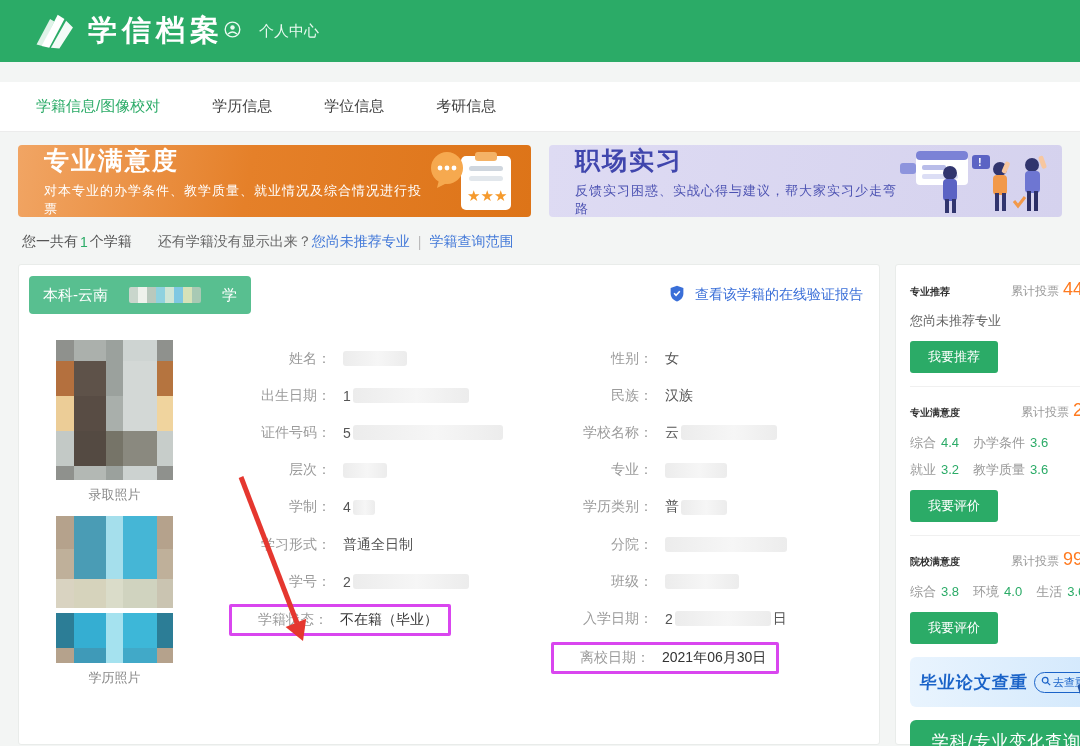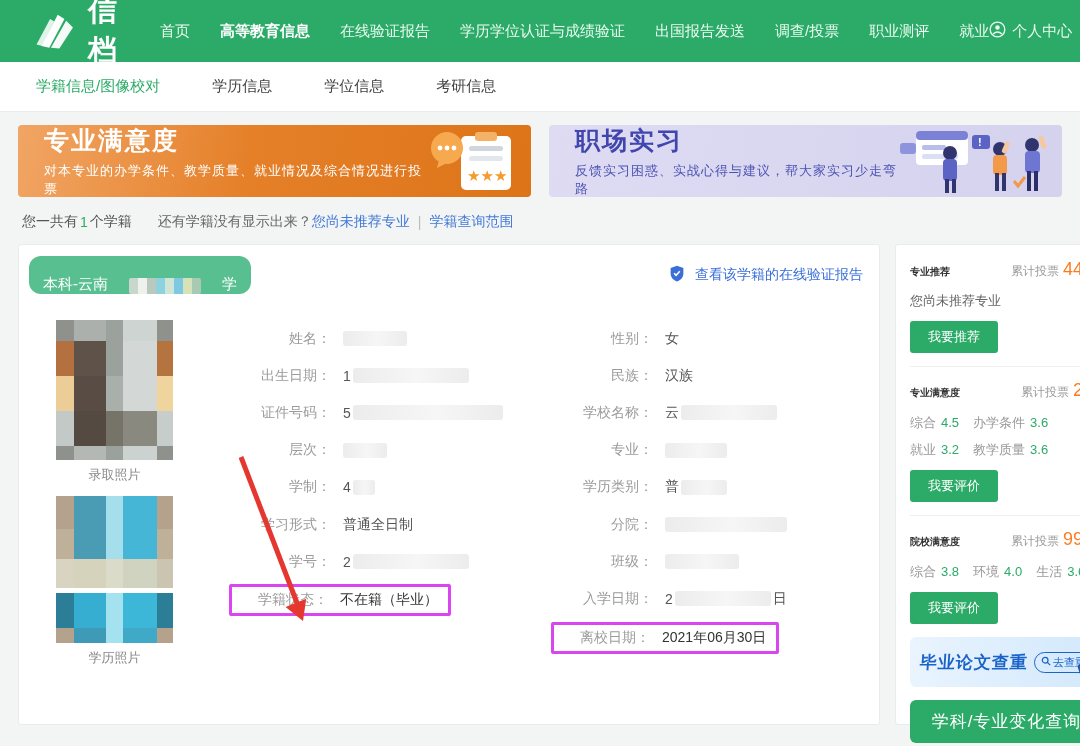--- a/index.html
+++ b/index.html
@@ -11,25 +11,25 @@
   
   .header {
     height: 62px; background: #2bab67; display: flex; align-items: center;
     padding: 0 20px; color: #fff; position: relative;
   }
   .logo { display: flex; align-items: center; gap: 10px; margin-left: 14px; }
   .logo-text { font-size: 29px; font-weight: bold; letter-spacing: 5px; }
   .topnav { display: flex; align-items: center; margin-left: 38px; gap: 30px; flex: 1; }
   .topnav .nav-item { color: #eafaf1; font-size: 15px; cursor: pointer; white-space: nowrap; }
   .topnav .nav-item.active { font-weight: bold; color: #fff; }
-  .user-area { display: flex; align-items: center; gap: 6px; font-size: 15px; color: #eafaf1; cursor: pointer; white-space: nowrap; }
+  .user-area { display: flex; align-items: center; gap: 18px; font-size: 15px; color: #eafaf1; cursor: pointer; white-space: nowrap; }
   
   .subnav {
     height: 50px; background: #fff; display: flex; align-items: center;
-    padding: 0 36px; gap: 52px; position: relative; border-bottom: 1px solid #ececec;
+    padding: 0 36px; gap: 52px; position: relative; border-bottom: 1px solid #ececec; margin-top: 20px;
   }
   .subnav .notch {
     position: absolute; top: -9px; left: 300px; width: 0; height: 0;
     border: 9px solid transparent; border-bottom-color: #fff;
   }
   .subnav .sub-item { font-size: 15px; color: #444; cursor: pointer; }
   .subnav .sub-item.active { color: #2bab67; }
   
   .content { padding: 13px 18px 0 18px; }
   .banner-row { display: flex; gap: 18px; }
@@ -49,22 +49,22 @@
   .summary a { color: #4379d8; text-decoration: none; cursor: pointer; }
   .summary .sep { color: #bbb; margin: 0 8px; }
   
   .main-row { display: flex; gap: 15px; margin-top: 13px; align-items: stretch; }
   .card {
     flex: 0 0 812px; background: #fff; border: 1px solid #e9ecea; border-radius: 3px;
     position: relative; height: 481px; padding-top: 11px;
   }
   .card-head { display: flex; justify-content: space-between; align-items: center; padding: 0 16px 0 10px; }
   .tab {
-    background: #58bf90; color: #fff; font-size: 15px; height: 38px; border-radius: 12px;
-    display: flex; align-items: flex-end; padding: 0 14px; gap: 21px; cursor: pointer; min-width: 194px;
+    background: #58bf90; color: #fff; font-size: 15px; height: 38px; border-radius: 4px;
+    display: flex; align-items: center; padding: 0 14px; gap: 21px; cursor: pointer; min-width: 194px;
   }
   .verify-link { display: flex; align-items: center; gap: 10px; color: #3a6fd8; font-size: 14px; cursor: pointer; }
   .card-body { display: flex; margin-top: 26px; }
   .photos { margin-left: 37px; width: 117px; flex: 0 0 117px; text-align: center; }
   .mosaic { width: 117px; overflow: hidden; }
   .photo-label { font-size: 13px; color: #888; margin: 6px 0 12px 0; text-align: center; }
   .gap4 { height: 5px; }
   
   .form { display: flex; margin-left: 62px; }
   .fcol { width: 322px; }
@@ -109,30 +109,20 @@
 <div class="header">
   <div class="logo">
     <span>
       <svg width="44" height="38" viewBox="0 0 52 44">
         <path d="M3 39 L19 9 L24 12 L10 41 Z" fill="#fff" opacity="0.85"></path>
         <path d="M9 41 L28 4 L36 9 L18 43 Z" fill="#fff"></path>
         <path d="M20 43 L38 11 L46 19 L30 44 Z" fill="#fff" opacity="0.95"></path>
       </svg>
     </span>
     <span class="logo-text">学信档案</span>
-  </div>
-  <div class="topnav">
-    <span class="nav-item">首页</span>
-    <span class="nav-item active">高等教育信息</span>
-    <span class="nav-item">在线验证报告</span>
-    <span class="nav-item">学历学位认证与成绩验证</span>
-    <span class="nav-item">出国报告发送</span>
-    <span class="nav-item">调查/投票</span>
-    <span class="nav-item">职业测评</span>
-    <span class="nav-item">就业</span>
   </div>
   <div class="user-area">
     <span>
       <svg width="17" height="17" viewBox="0 0 20 20">
         <circle cx="10" cy="10" r="8.6" fill="none" stroke="#eafaf1" stroke-width="1.6"></circle>
         <circle cx="10" cy="7.6" r="2.6" fill="#eafaf1"></circle>
         <path d="M4.8 15.2 Q10 10.6 15.2 15.2" fill="none" stroke="#eafaf1" stroke-width="1.6"></path>
       </svg>
     </span>
     <span>个人中心</span>
@@ -435,21 +425,21 @@
       <div class="s-hint">您尚未推荐专业</div>
       <button class="s-btn">我要推荐</button>
 
       <div class="divider"></div>
 
       <div class="s-head">
         <span class="s-title">专业满意度</span>
         <span class="s-vote"><span>累计投票</span><span class="s-count">239</span></span>
       </div>
       <div class="ratings">
-        <span class="chip"><span>综合</span><b>4.5</b></span>
+        <span class="chip"><span>综合</span><b>4.4</b></span>
         <span class="chip"><span>办学条件</span><b>3.6</b></span>
         <span class="chip"><span>就业</span><b>3.2</b></span>
         <span class="chip"><span>教学质量</span><b>3.6</b></span>
       </div>
       <button class="s-btn">我要评价</button>
 
       <div class="divider"></div>
 
       <div class="s-head">
         <span class="s-title">院校满意度</span>

